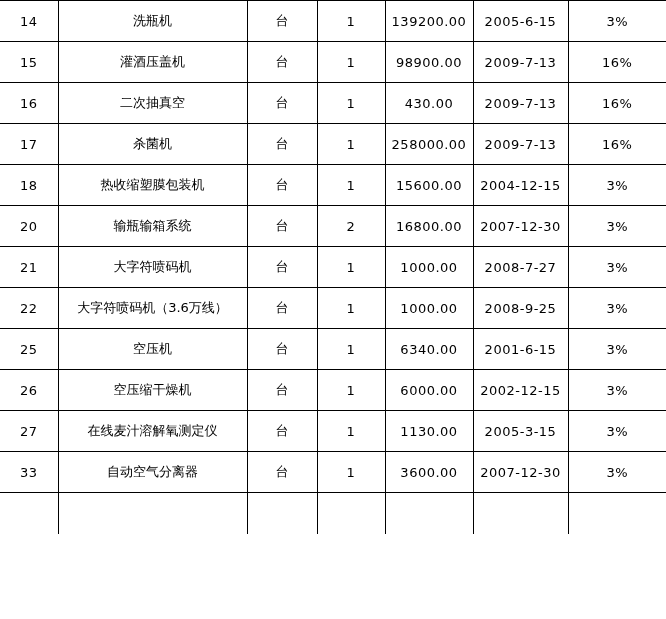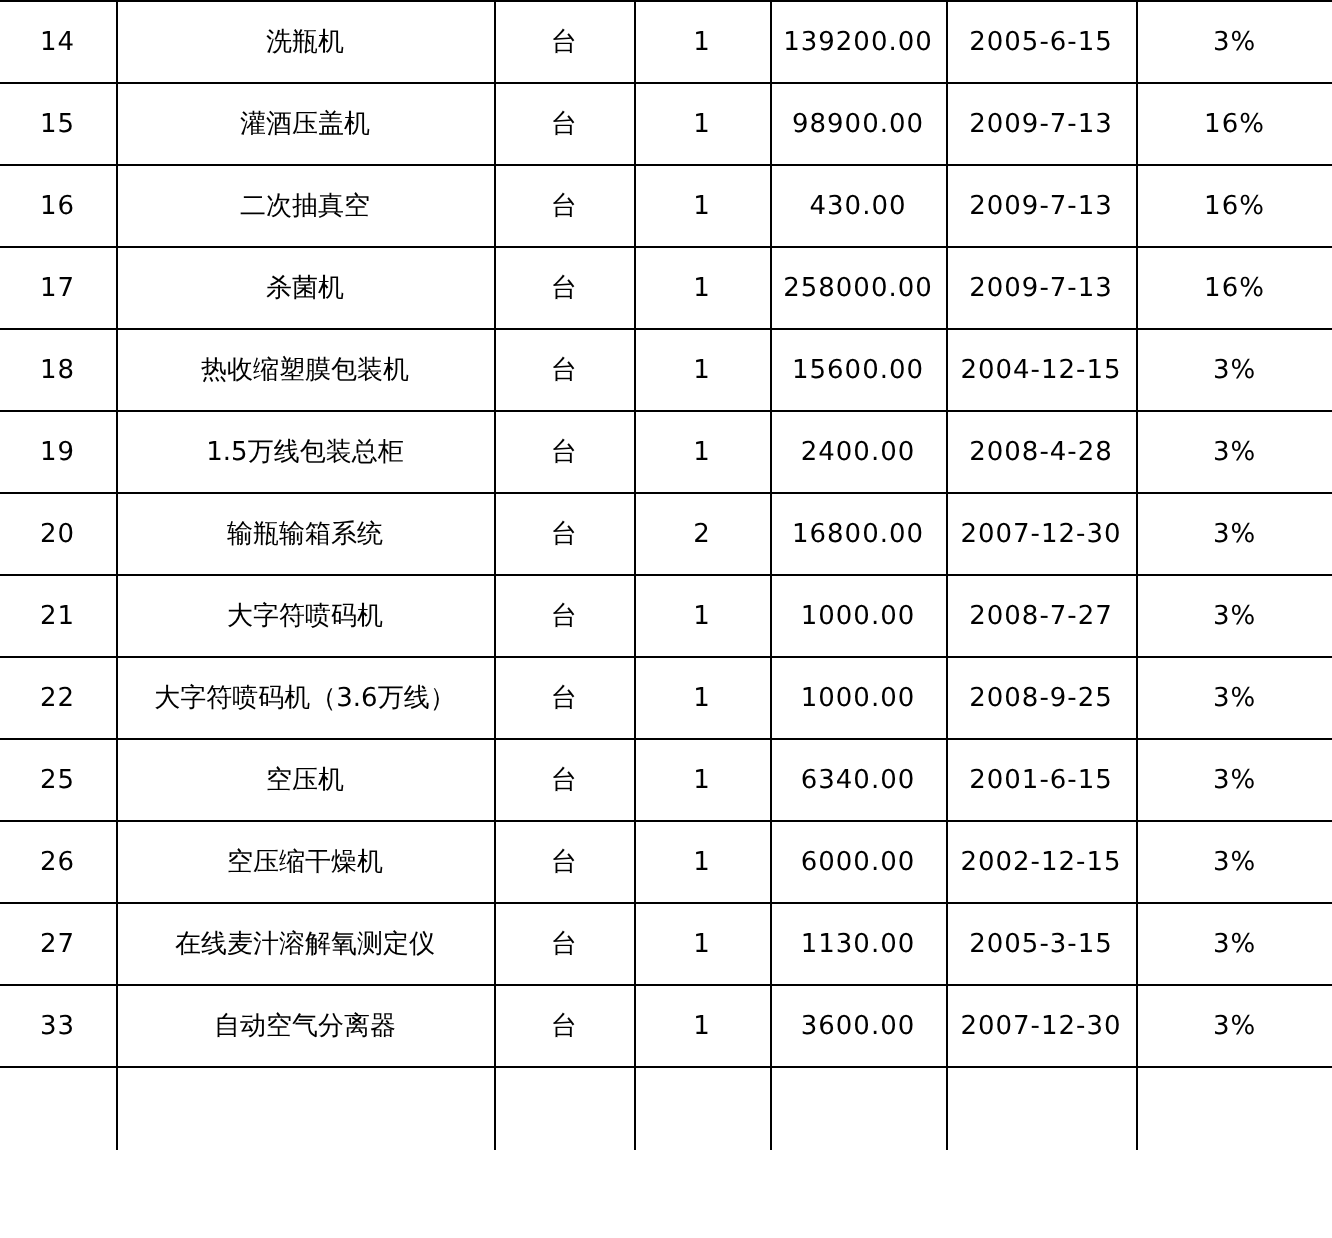--- a/index.html
+++ b/index.html
@@ -91,29 +91,20 @@
         <tr>
     <td class="num">18</td>
     <td>热收缩塑膜包装机</td>
     <td>台</td>
     <td class="num">1</td>
     <td class="num">15600.00</td>
     <td class="num">2004-12-15</td>
     <td class="num">3%</td>
   </tr>
         <tr>
-    <td class="num">19</td>
-    <td>1.5万线包装总柜</td>
-    <td>台</td>
-    <td class="num">1</td>
-    <td class="num">2400.00</td>
-    <td class="num">2008-4-28</td>
-    <td class="num">3%</td>
-  </tr>
-        <tr>
     <td class="num">20</td>
     <td>输瓶输箱系统</td>
     <td>台</td>
     <td class="num">2</td>
     <td class="num">16800.00</td>
     <td class="num">2007-12-30</td>
     <td class="num">3%</td>
   </tr>
         <tr>
     <td class="num">21</td>

